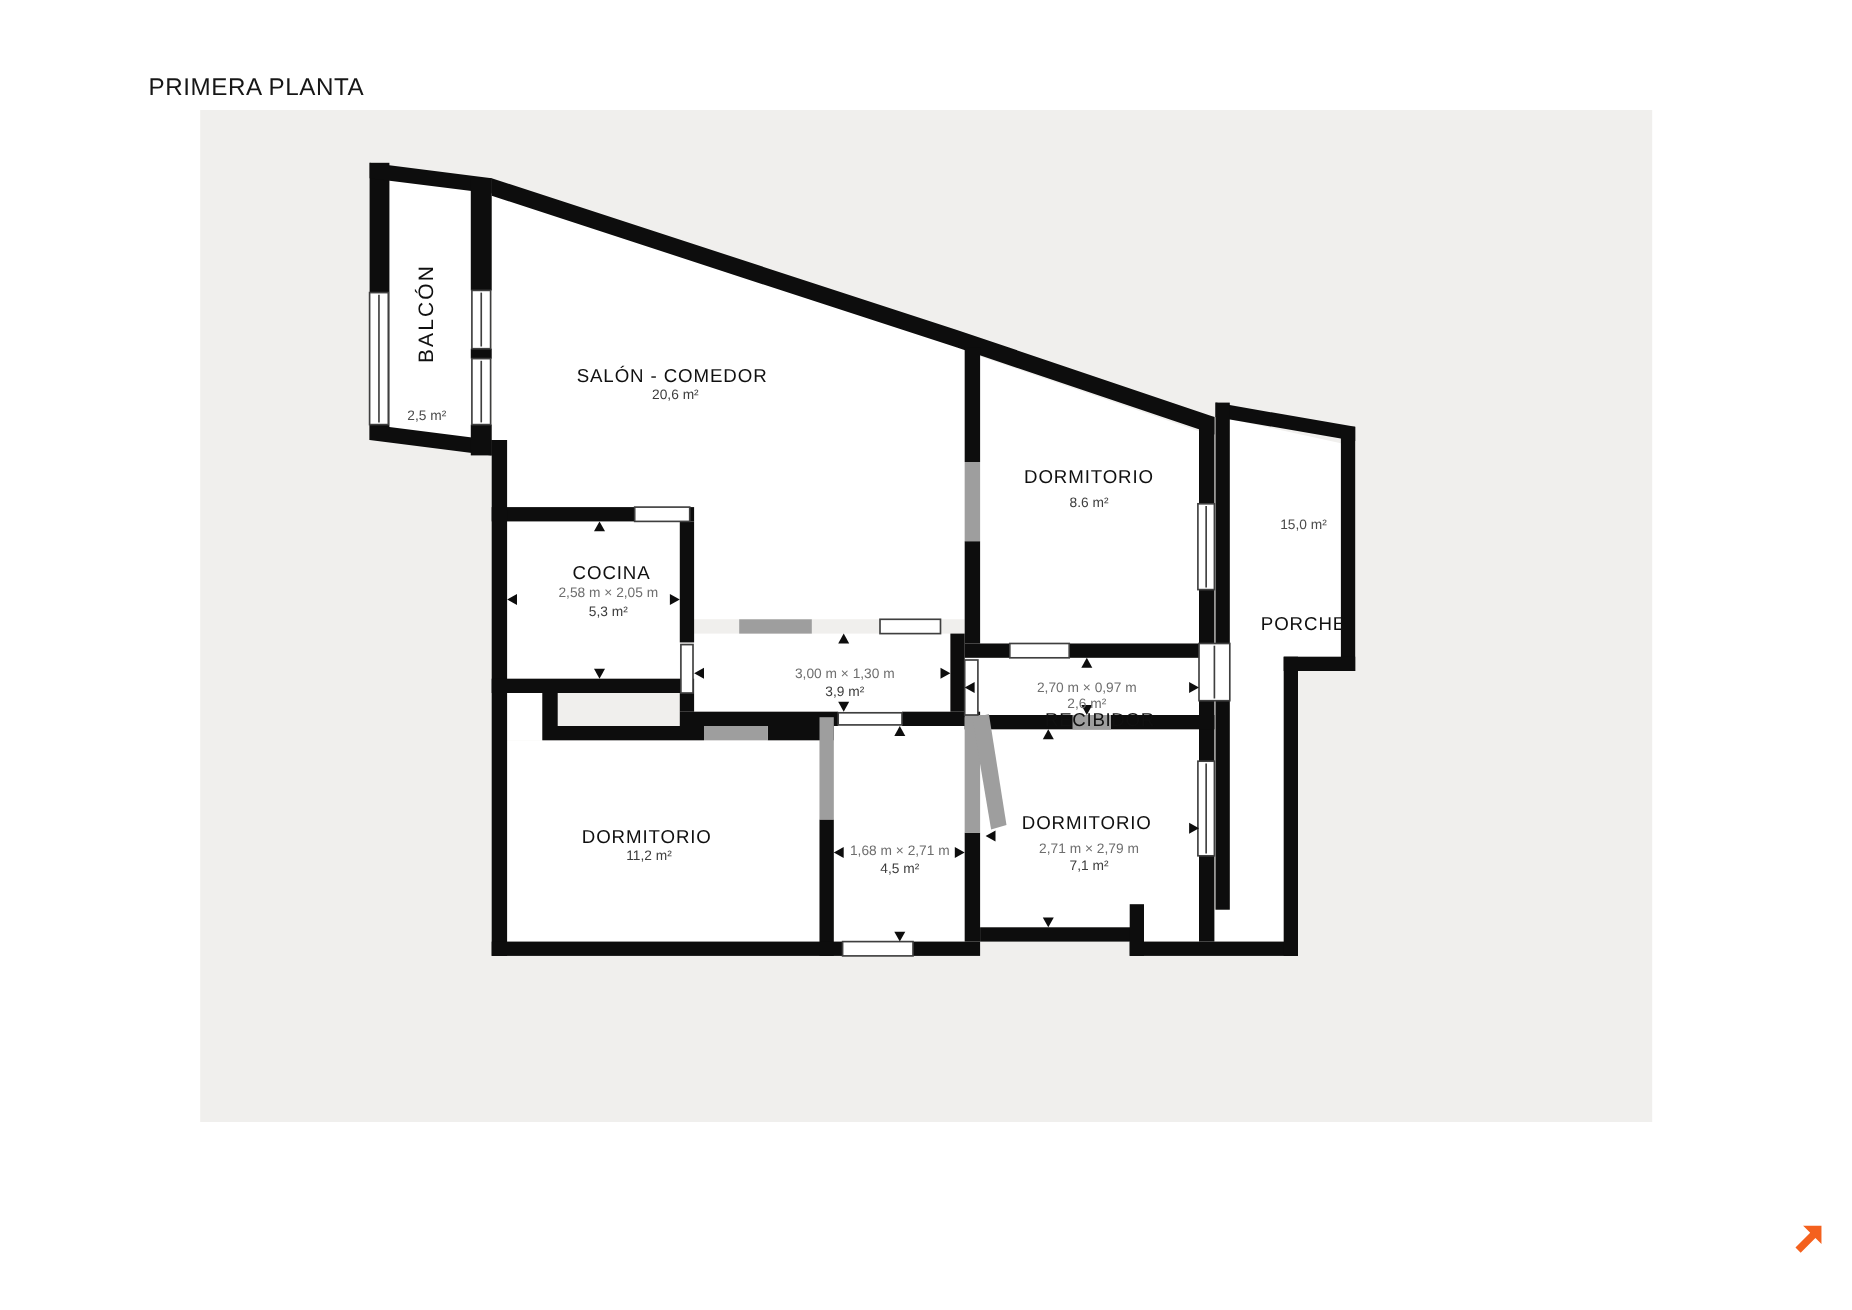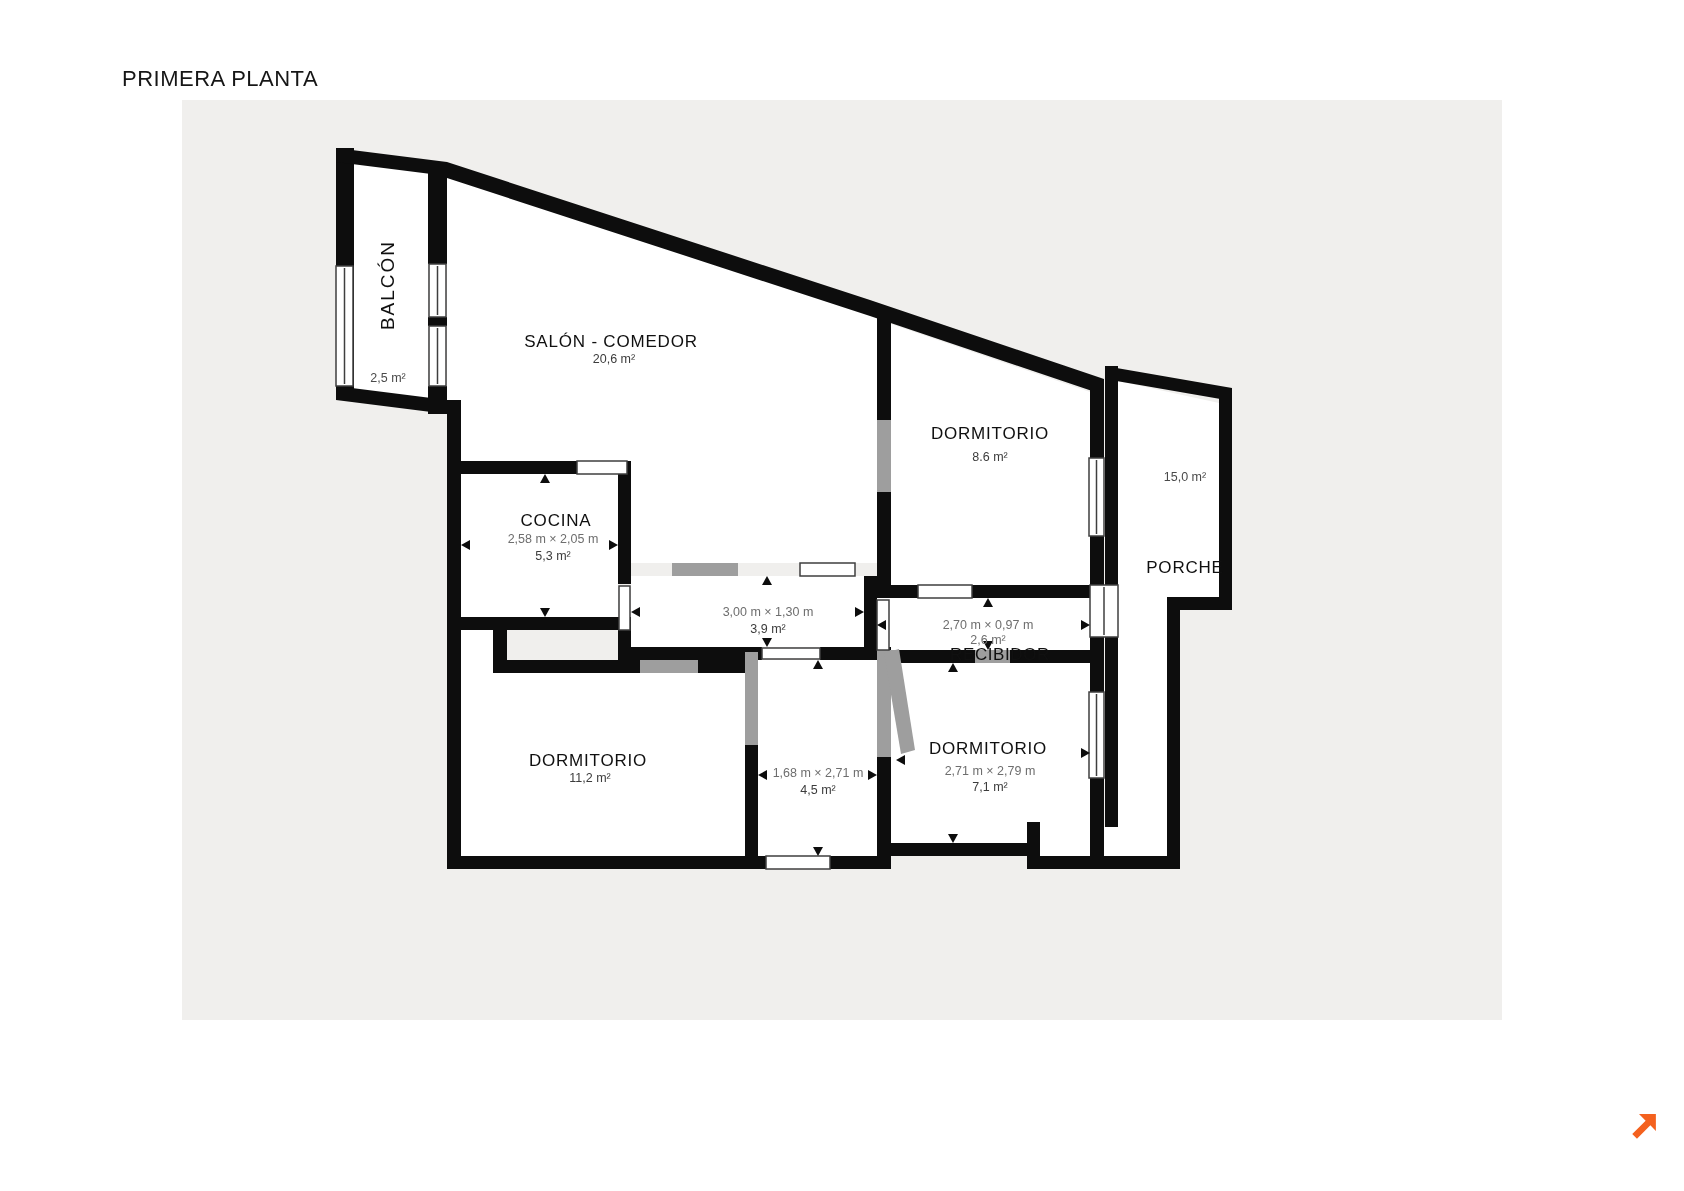--- a/index.html
+++ b/index.html
@@ -1,18 +1,18 @@
 <!DOCTYPE html>
 <html><head>
 <meta charset="utf-8">
 <style>
   html,body{margin:0;padding:0;background:#ffffff;}
   .page{position:relative;width:1684px;height:1191px;background:#ffffff;overflow:hidden;
         font-family:"Liberation Sans",sans-serif;}
-  .title{position:absolute;left:122px;top:66px;font-size:22px;font-weight:400;
+  .title{position:absolute;left:135px;top:66px;font-size:22px;font-weight:400;
          color:#161616;letter-spacing:.5px;}
   .plan-wrap{position:absolute;left:0;top:0;}
   .logo{position:absolute;left:1630px;top:1114px;width:27px;height:27px;}
   svg text{font-family:"Liberation Sans",sans-serif;}
   .room-name{fill:#101010;font-size:17px;letter-spacing:.8px;}
   .room-name-sm{fill:#101010;font-size:17px;letter-spacing:.6px;}
   .room-dims{fill:#6e6e6e;font-size:12.5px;}
   .room-dims-dark{fill:#4a4a4a;font-size:12.5px;}
   .room-area{fill:#3c3c3c;font-size:12.5px;}
   .balcon-name{fill:#101010;font-size:19px;letter-spacing:2px;}

